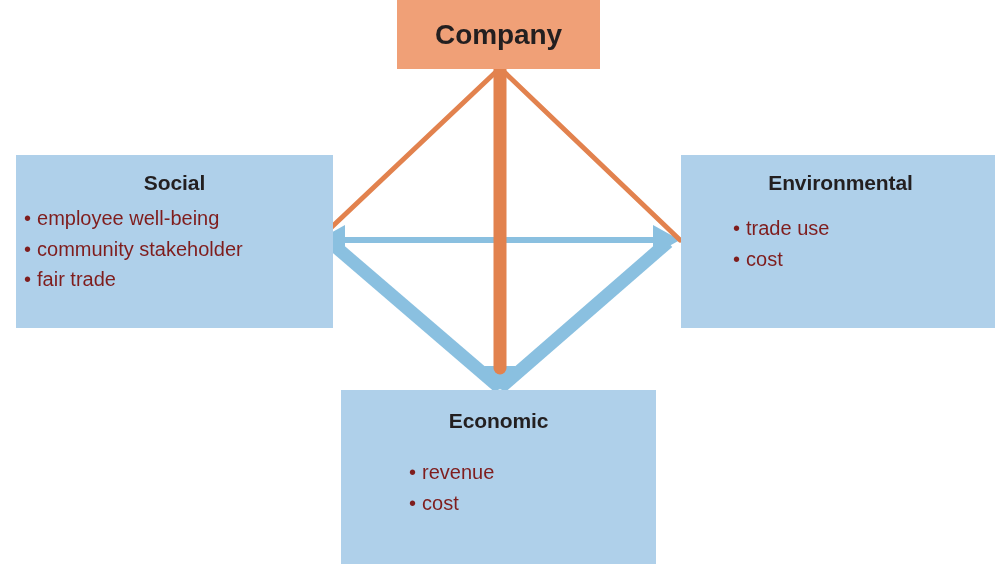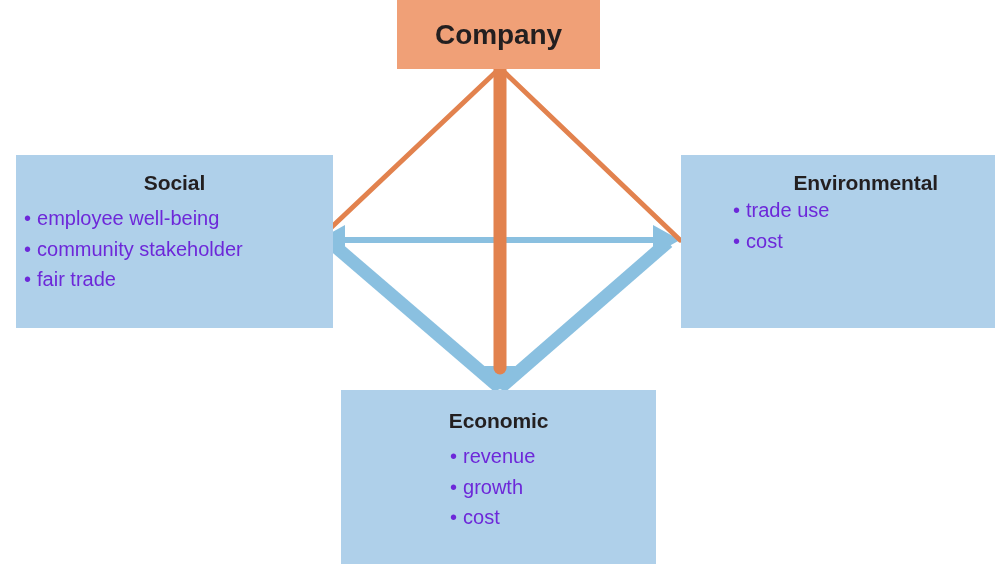--- a/index.html
+++ b/index.html
@@ -27,21 +27,21 @@
     font-size: 21px;
     color: #231f20;
     text-align: center;
     letter-spacing: -0.1px;
   }
   .node-list {
     list-style: none;
     margin: 0;
     padding: 0;
     font-size: 20px;
-    color: #6d28d9;
+    color: #7f1d1d;
     line-height: 1.53;
   }
   .node-list li {
     white-space: nowrap;
   }
   .node-list li::before {
     content: "\2022";
     margin-right: 6px;
   }
 
@@ -74,33 +74,33 @@
   
   #box-environmental {
     left: 681px;
     top: 155px;
     width: 314px;
     height: 173px;
     background: #AFD0EA;
     padding-top: 16px;
     padding-left: 52px;
   }
-  #box-environmental .node-title { margin-bottom: 0; margin-left: 10px; text-align: right; width: 195px;}
+  #box-environmental .node-title { margin-bottom: 18px; margin-left: 10px; text-align: center; width: 195px;}
 
   
   #box-economic {
     left: 341px;
     top: 390px;
     width: 315px;
     height: 174px;
     background: #AFD0EA;
     padding-top: 19px;
   }
-  #box-economic .node-title { margin-bottom: 8px; text-align: center; }
-  #box-economic .node-list { padding-left: 68px; margin-left: 41px; }
+  #box-economic .node-title { margin-bottom: 24px; text-align: center; }
+  #box-economic .node-list { padding-left: 68px; }
 
   #connectors {
     position: absolute;
     left: 0;
     top: 0;
     width: 995px;
     height: 564px;
     z-index: 1;
   }
 </style>
@@ -164,18 +164,17 @@
     <ul class="node-list">
       <li>trade use</li>
       <li>cost</li>
     </ul>
   </div>
 
   <div class="node-box" id="box-economic">
     <div class="node-title">Economic</div>
     <ul class="node-list">
       <li>revenue</li>
-      <li>growth</li>
       <li>cost</li>
     </ul>
   </div>
 
 </div>
 
 </body></html>

